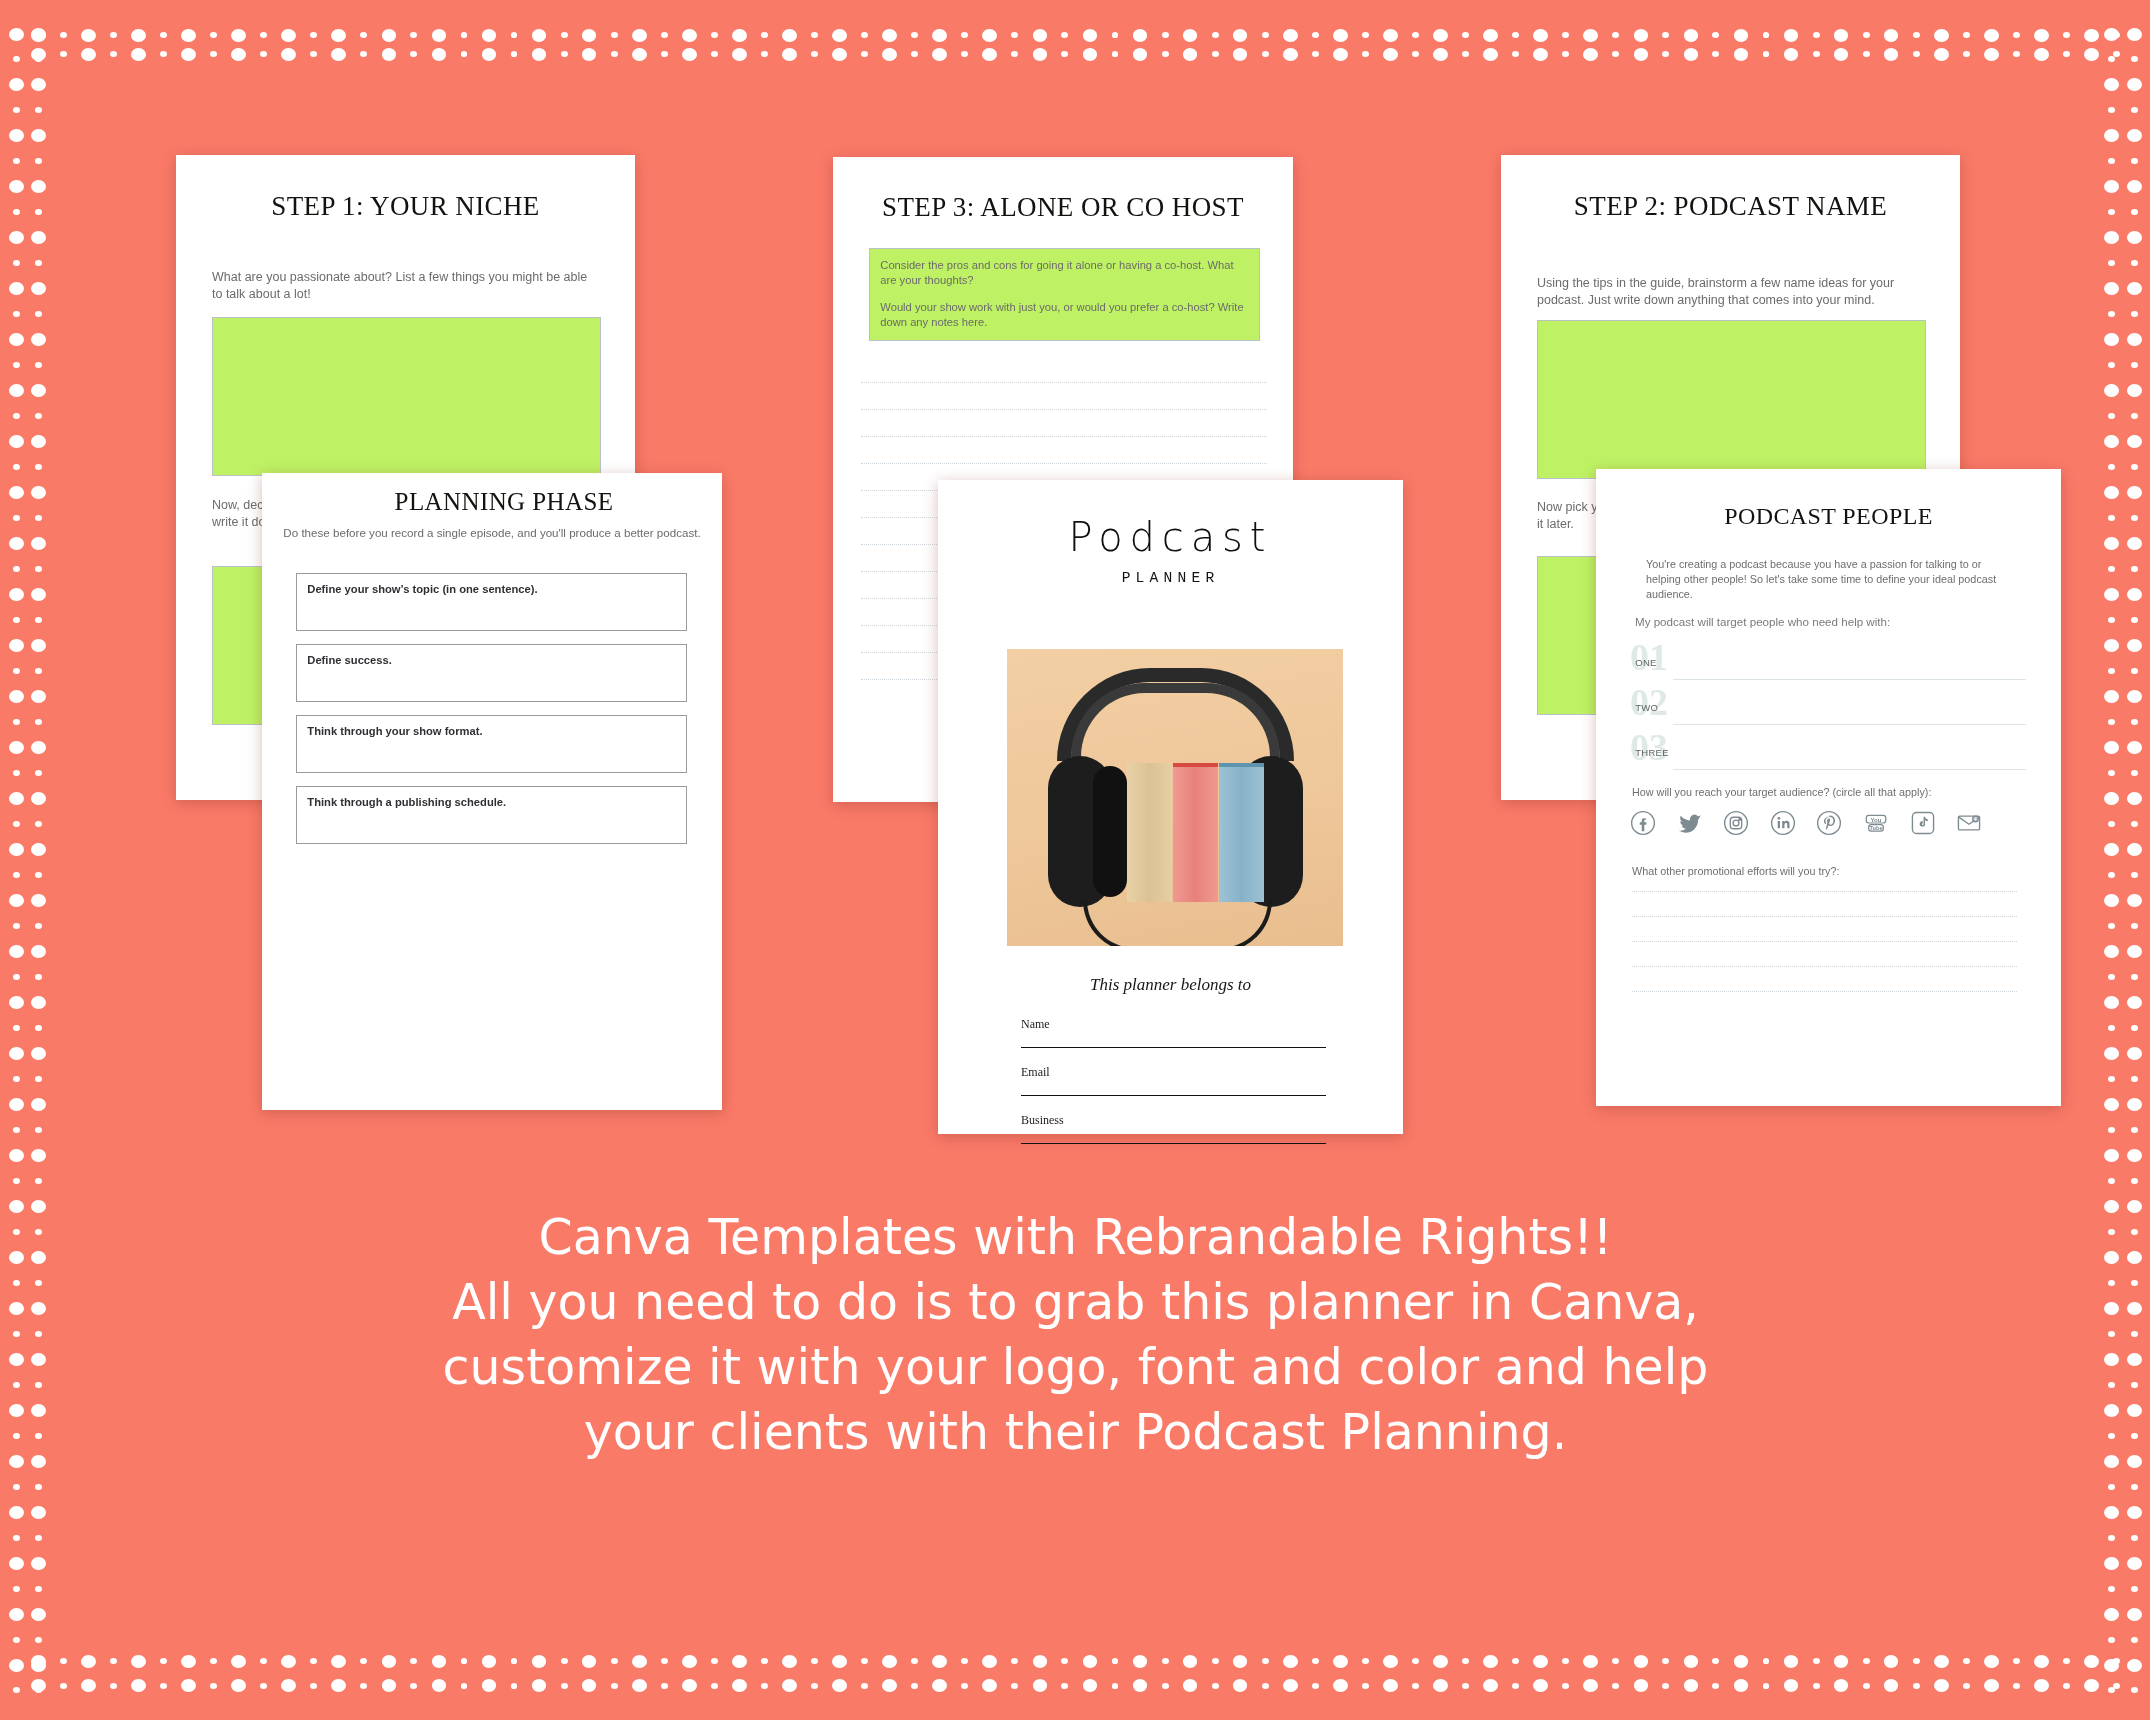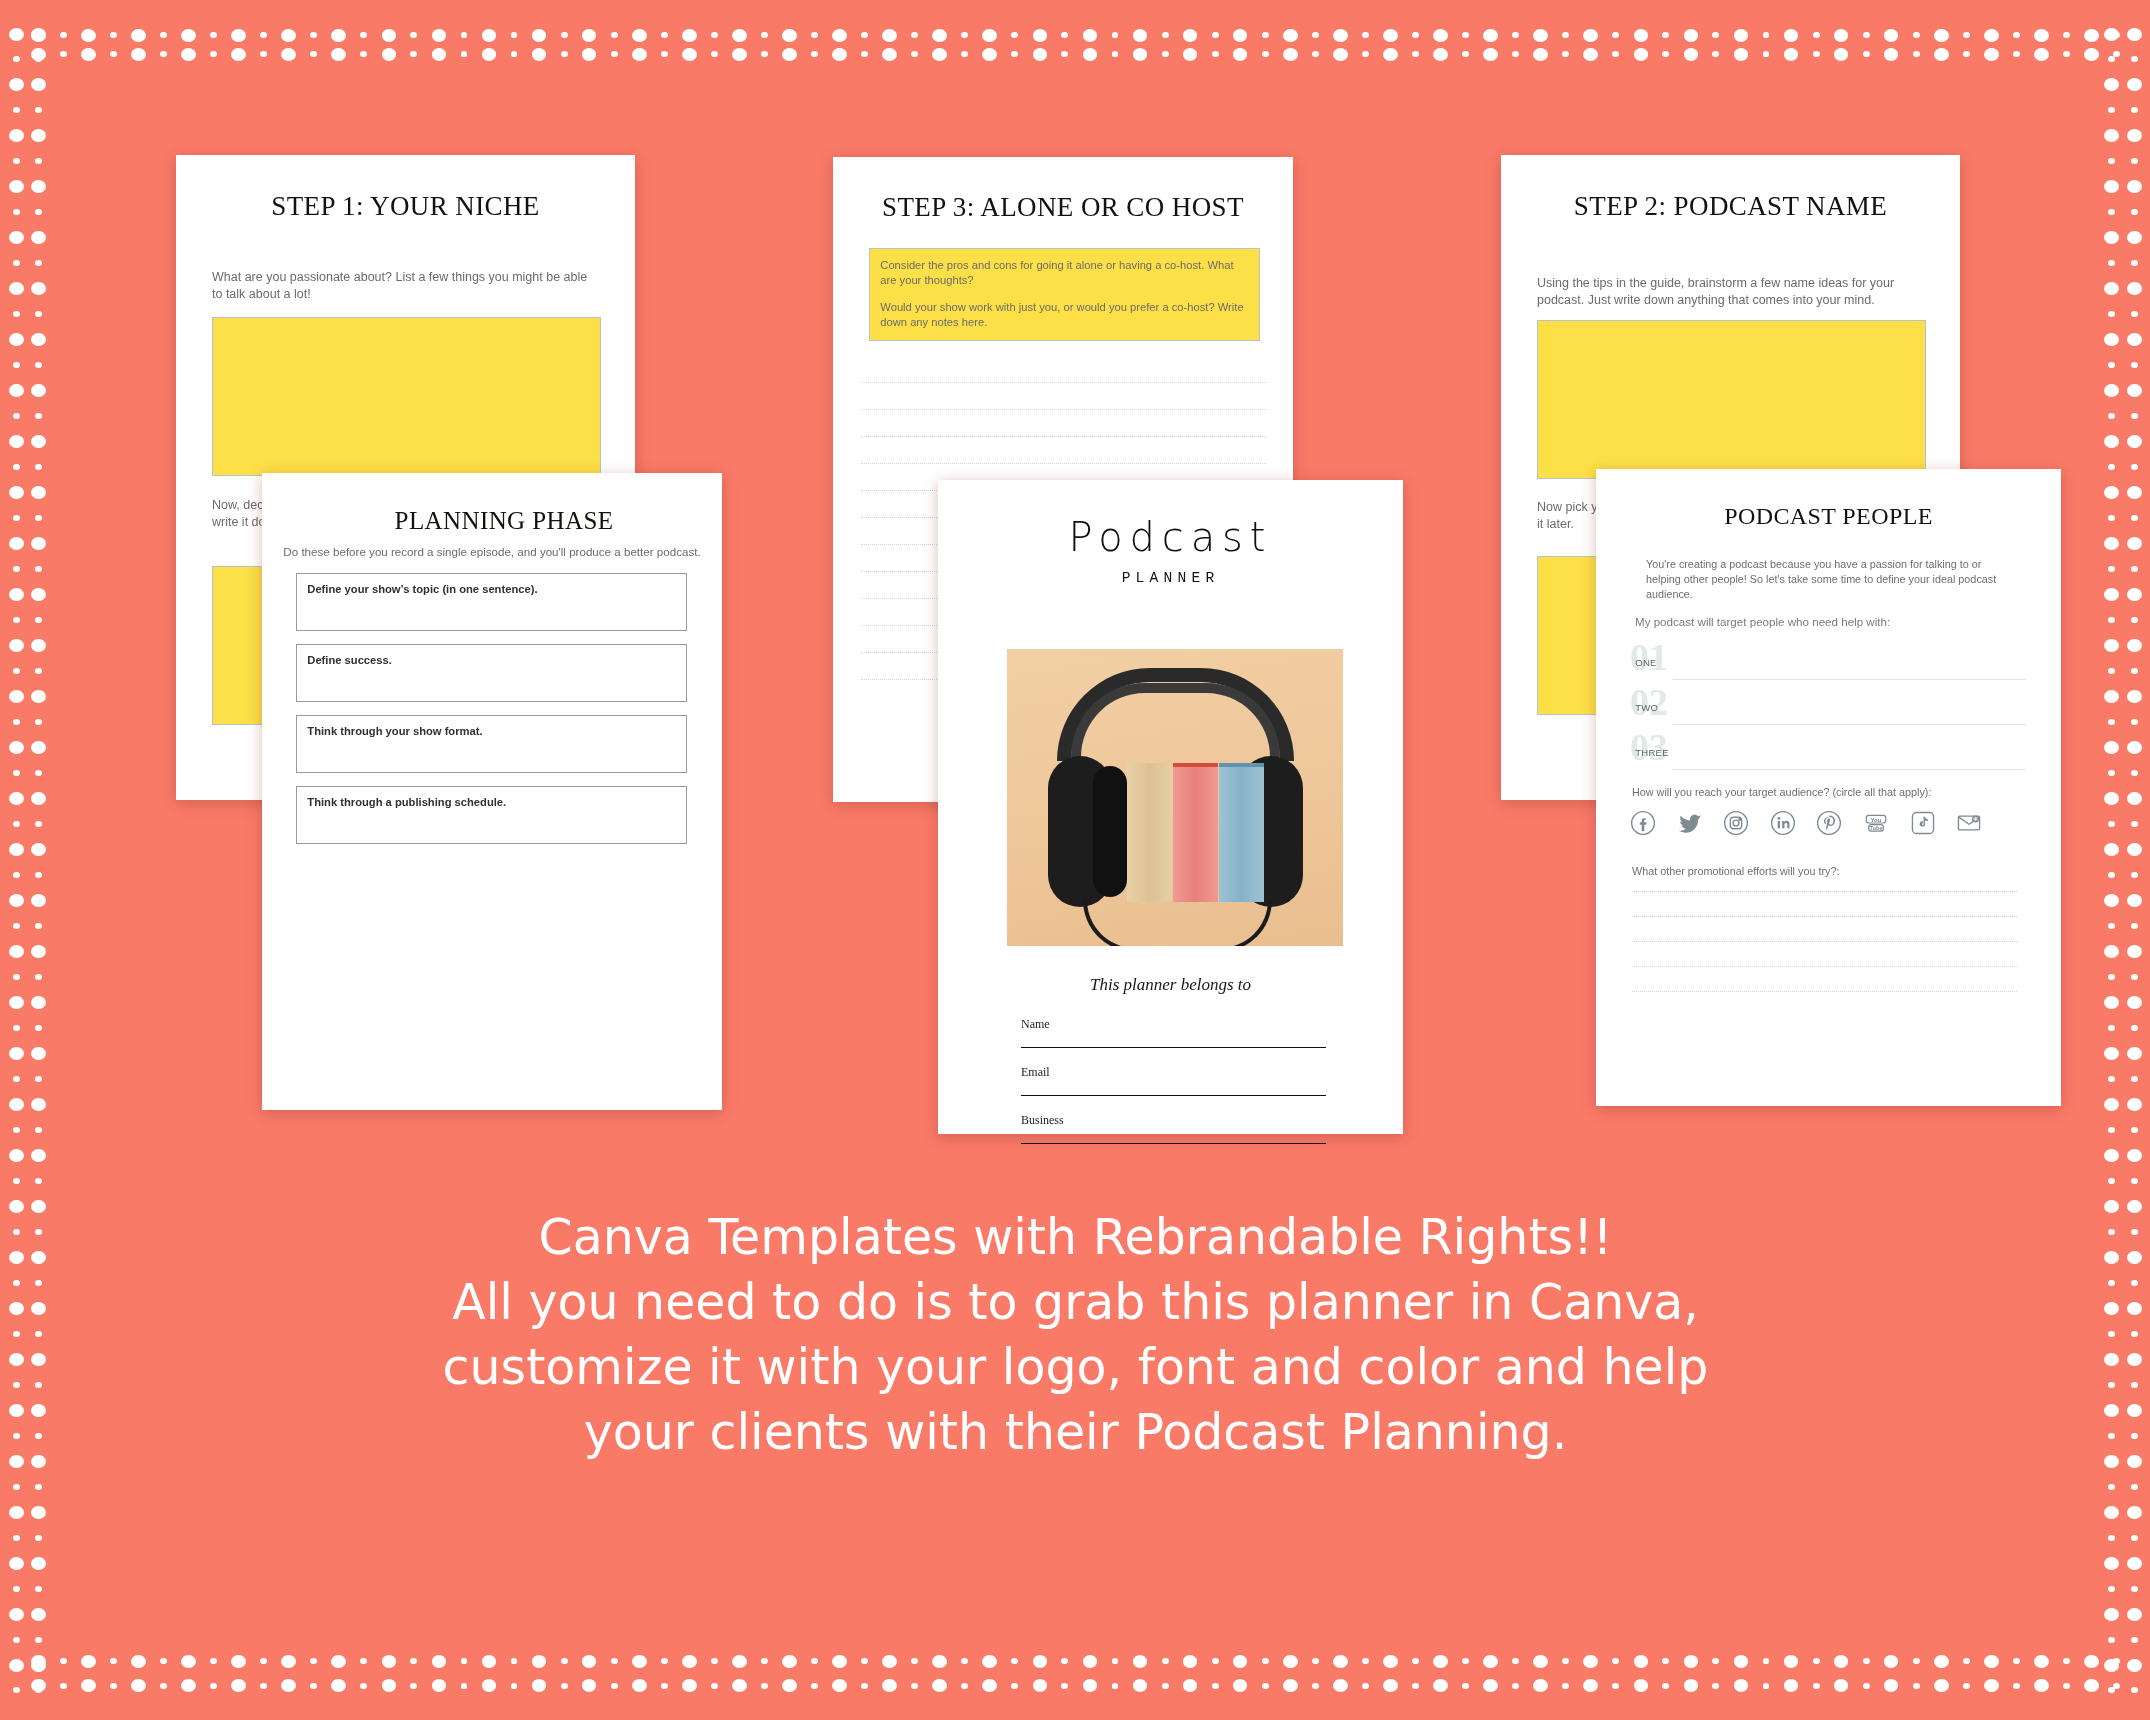--- a/index.html
+++ b/index.html
@@ -37,21 +37,21 @@
   .card-title {
     font-family: "Liberation Serif", serif;
     text-align: center;
     letter-spacing: 0.4px;
     color: #14120f;
   }
   .body-text {
     color: #6b6b6b;
     line-height: 1.35;
   }
-  .field-box { border: 0.9px solid #b9c2c9; background: #fde047; }
+  .field-box { border: 0.9px solid #b9c2c9; background: #bef264; }
 
   
   .dline {
     border-bottom: 1.7px dotted #cfd6db;
     height: 0;
   }
 
   
   #card-step1 { left: 176px; top: 155px; width: 459px; height: 645px; }
   #card-step1 .card-title { font-size: 27px; margin-top: 36px; }
@@ -71,21 +71,21 @@
   
   #card-step2 { left: 1501px; top: 155px; width: 459px; height: 645px; }
   #card-step2 .card-title { font-size: 27px; margin-top: 36px; }
   #card-step2 .q1 { position: absolute; left: 36px; top: 120px; width: 389px; font-size: 12.5px; }
   #card-step2 .b1 { position: absolute; left: 36px; top: 165px; width: 389px; height: 159px; }
   #card-step2 .q2 { position: absolute; left: 36px; top: 344px; width: 389px; font-size: 12.5px; }
   #card-step2 .b2 { position: absolute; left: 36px; top: 401px; width: 389px; height: 159px; }
 
   
   #card-planning { left: 262px; top: 473px; width: 460px; height: 637px; }
-  #card-planning .card-title { font-size: 25px; margin-top: 34px; padding-left: 24px; }
+  #card-planning .card-title { font-size: 25px; margin-top: 15px; padding-left: 24px; }
   #card-planning .subtitle { text-align: center; font-size: 11.6px; color: #6b6b6b; margin-top: 10.3px; }
   #card-planning .plan-list { position: absolute; left: 34px; top: 100px; width: 391px; }
   #card-planning .plan-item { border: 0.9px solid #9a9a9a; padding: 8.6px 10.3px; margin-bottom: 13px; }
   #card-planning .plan-item .lbl { font-size: 11.2px; font-weight: bold; color: #2e3033; }
   #card-planning .plan-item.tall { height: 58px; }
 
   
   #card-cover { left: 938px; top: 480px; width: 465px; height: 654px; }
   #card-cover .cover-title {
     text-align: center; margin-top: 34px;

